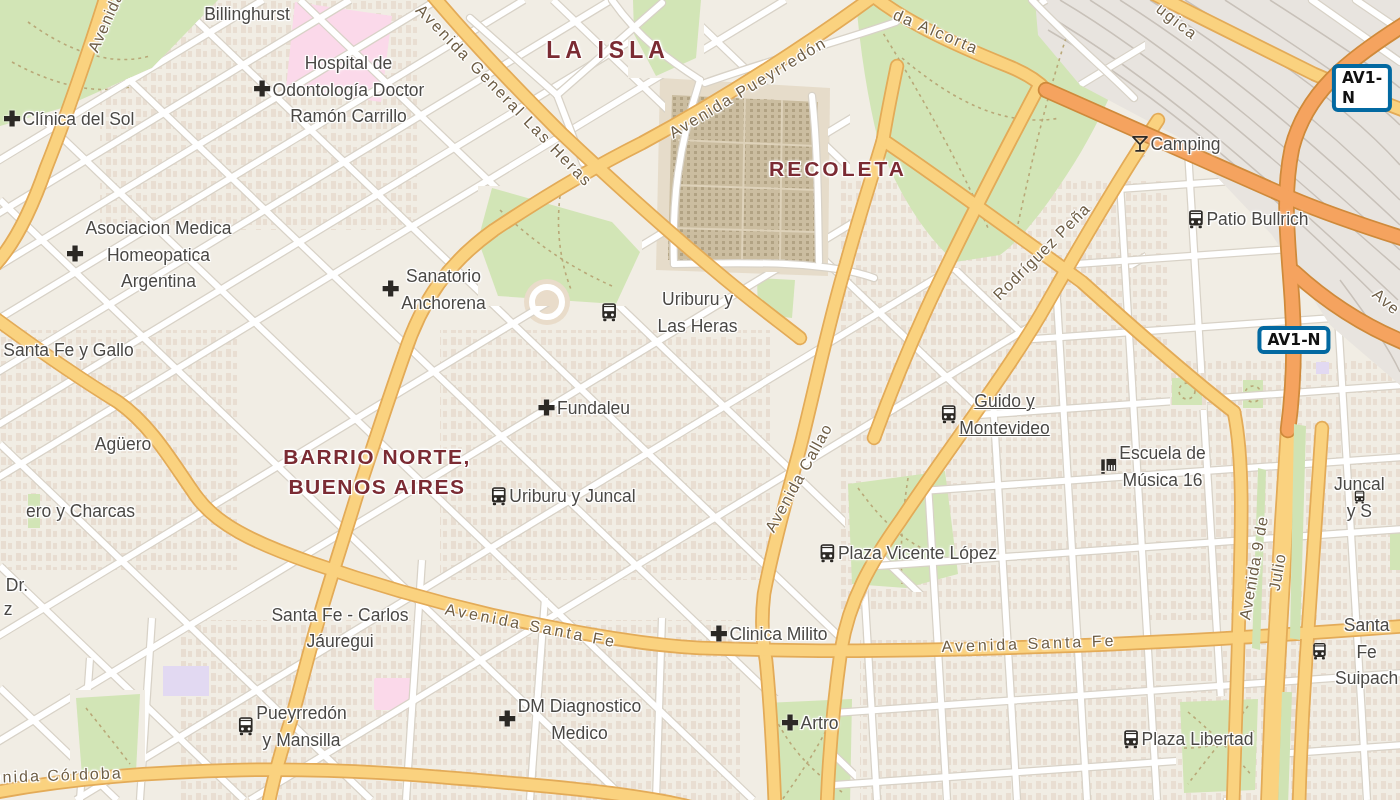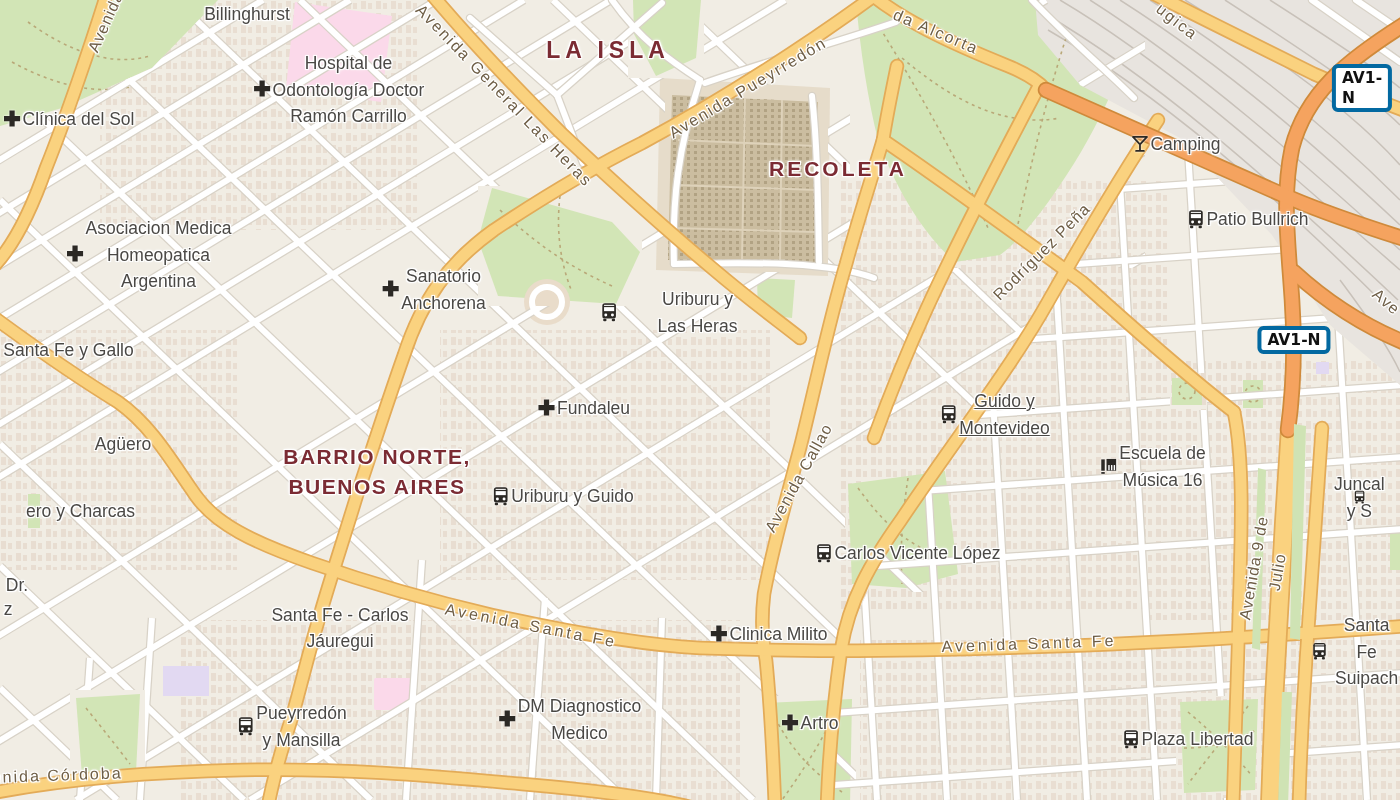--- a/index.html
+++ b/index.html
@@ -334,35 +334,35 @@
 Anchorena</div></div>
       <div class="poi" style="left: 668px; top: 286px; gap: 38px;"><svg class="poi-ic" viewBox="0 0 24 24">
           <use href="#ic-bus" xlink:href="#ic-bus"></use>
         </svg><div class="poi-text">Uriburu y
 Las Heras</div></div>
       <div class="poi" style="left: 583px; top: 395px;"><svg class="poi-ic" viewBox="0 0 24 24">
           <use href="#ic-hospital" xlink:href="#ic-hospital"></use>
         </svg><div class="poi-text">Fundaleu</div></div>
       <div class="poi" style="left: 562px; top: 483px;"><svg class="poi-ic" viewBox="0 0 24 24">
           <use href="#ic-bus" xlink:href="#ic-bus"></use>
-        </svg><div class="poi-text">Uriburu y Guido</div></div>
+        </svg><div class="poi-text">Uriburu y Juncal</div></div>
       <div class="poi" style="left: 58px; top: 337px;"><svg class="poi-ic" viewBox="0 0 24 24">
           <use href="#ic-bus" xlink:href="#ic-bus"></use>
         </svg><div class="poi-text">Santa Fe y Gallo</div></div>
       <div class="poi" style="left: 994px; top: 388px; text-decoration: underline;"><svg class="poi-ic" viewBox="0 0 24 24">
           <use href="#ic-bus" xlink:href="#ic-bus"></use>
         </svg><div class="poi-text">Guido y
 Montevideo</div></div>
       <div class="poi" style="left: 1152px; top: 440px;"><svg class="poi-ic" viewBox="0 0 24 24">
           <use href="#ic-piano" xlink:href="#ic-piano"></use>
         </svg><div class="poi-text">Escuela de
 Música 16</div></div>
       <div class="poi" style="left: 907px; top: 540px;"><svg class="poi-ic" viewBox="0 0 24 24">
           <use href="#ic-bus" xlink:href="#ic-bus"></use>
-        </svg><div class="poi-text">Carlos Vicente López</div></div>
+        </svg><div class="poi-text">Plaza Vicente López</div></div>
       <div class="poi" style="left: 70px; top: 498px;"><svg class="poi-ic" viewBox="0 0 24 24" style="transform: translateX(-27px);">
           <use href="#ic-bus" xlink:href="#ic-bus"></use>
         </svg><div class="poi-text">ero y Charcas</div></div>
       <div class="poi" style="left: 1175px; top: 131px;"><svg class="poi-ic" viewBox="0 0 24 24">
           <use href="#ic-bar" xlink:href="#ic-bar"></use>
         </svg><div class="poi-text">Camping</div></div>
       <div class="poi" style="left: 1231px; top: 206px; margin-left: 16px;"><svg class="poi-ic" viewBox="0 0 24 24">
           <use href="#ic-bus" xlink:href="#ic-bus"></use>
         </svg><div class="poi-text">Patio Bullrich</div></div>
       <div class="poi" style="left: 1352px; top: 471px;"><svg class="poi-ic" viewBox="0 0 24 24" style="transform: translateX(36px);">

